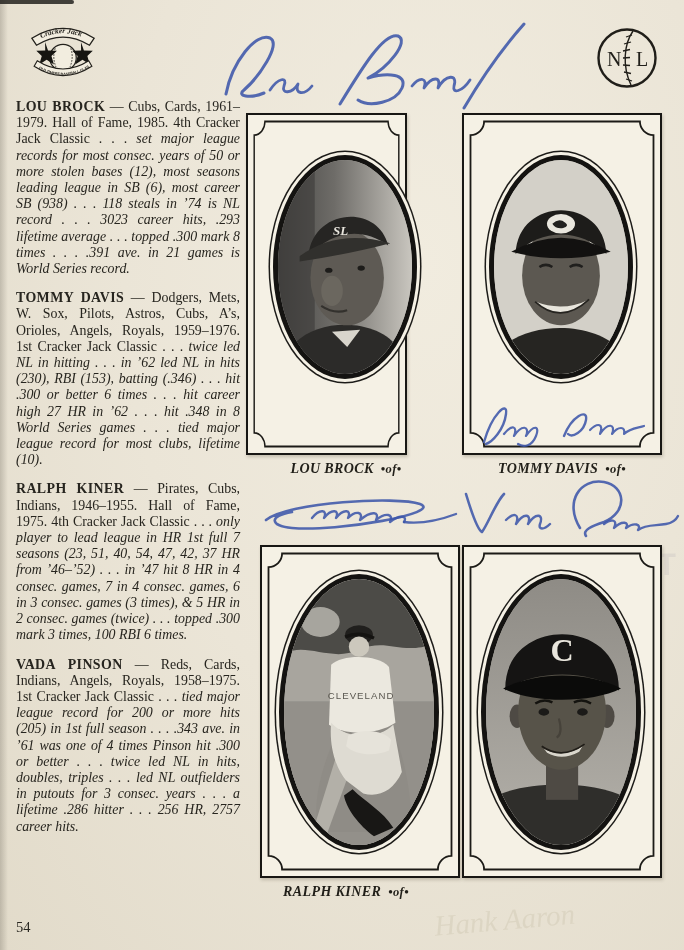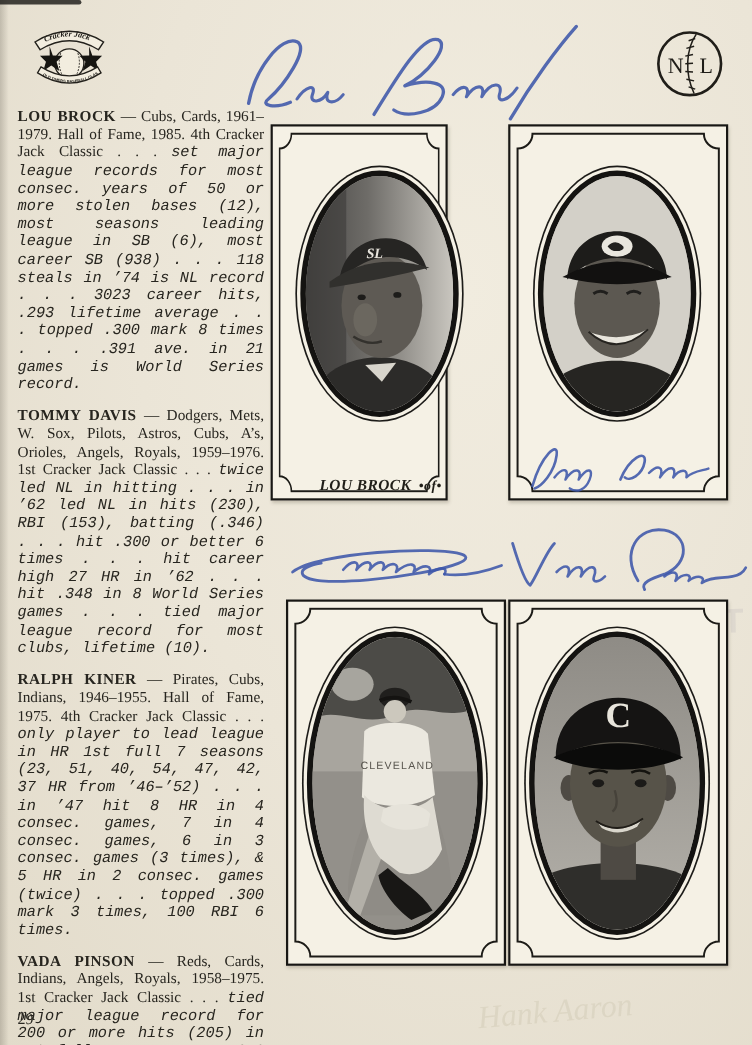--- a/index.html
+++ b/index.html
@@ -15,21 +15,21 @@
   .edge-shade{position:absolute;left:0;top:0;width:8px;height:950px;
     background:linear-gradient(90deg, rgba(60,55,45,.22), rgba(60,55,45,0));}
   .scan-mark{position:absolute;left:0;top:0;width:74px;height:4px;background:#23221e;opacity:.85;border-radius:0 2px 2px 0;}
 
   .cj-logo{position:absolute;left:24px;top:16px;width:78px;height:74px;}
   .nl-logo{position:absolute;left:595px;top:26px;width:64px;height:64px;}
 
   .bio-col{position:absolute;left:16px;top:99px;width:224px;}
   .bio{font-size:13.9px;line-height:16.2px;text-align:justify;margin:0 0 13px 0;color:#27251f;}
   .bio-name{font-weight:bold;letter-spacing:.4px;}
-  .bio-stats{font-style:italic;font-family:Liberation Mono, monospace;}
+  .bio-stats{font-style:italic;}
 
   .card{position:absolute;background:#f5f1e5;border:2.5px solid #181714;box-sizing:border-box;
         box-shadow:1px 2px 3px rgba(80,70,50,.25);}
   .frame-svg{position:absolute;left:5px;top:5px;right:5px;bottom:5px;width:calc(100% - 10px);height:calc(100% - 10px);}
   .oval{position:absolute;border-radius:50%;border:5px solid #141311;overflow:hidden;background:#b9b6ae;
         box-shadow:0 0 0 3px #f5f1e5, 0 0 0 4.5px #1c1b18;}
   .oval-sm{width:134px;height:214px;left:25px;top:40px;}
   .oval-lg{width:150px;height:266px;left:17px;top:27px;}
   .oval svg{display:block;width:100%;height:100%;}
 
@@ -154,22 +154,25 @@
     </div>
   </div>
 
   <svg class="sig" style="left:468px;top:390px;width:190px;height:62px;" viewBox="0 0 190 62" aria-label="Tommy Davis">
     <path stroke-width="2.4" d="M16,52 C24,24 40,10 38,24 C36,40 24,52 18,54"></path>
     <path stroke-width="2.2" d="M36,44 C44,34 50,36 46,46 C54,34 62,36 58,46 C66,34 72,36 68,46 C64,56 56,58 50,54"></path>
     <path stroke-width="2.4" d="M96,46 C104,26 120,18 118,30 C116,42 104,48 100,44"></path>
     <path stroke-width="2.2" d="M122,40 C130,32 136,34 132,44 C140,32 148,34 144,44 C150,36 158,36 156,44 C162,38 170,38 176,36"></path>
   </svg>
 
-  <div class="caption" style="left:246px;top:434px;">
+  <div class="caption" style="left:246px;top:461px;">
     <span>LOU BROCK</span><span class="pos">•of•</span>
+  </div>
+  <div class="caption" style="left:462px;top:461px;">
+    <span>TOMMY DAVIS</span><span class="pos">•of•</span>
   </div>
 
   <svg class="sig" style="left:248px;top:486px;width:215px;height:55px;" viewBox="0 0 215 55" aria-label="Ralph Kiner">
     <path stroke-width="2.6" d="M18,34 C40,16 150,10 172,18 C196,27 90,46 44,42 C22,40 20,30 44,26"></path>
     <path stroke-width="2.4" d="M64,32 C72,22 80,24 76,32 C84,22 92,24 88,32 C96,22 104,24 100,32 C108,24 116,26 112,34 C124,24 132,26 128,34 C138,26 146,28 142,36 C152,28 160,30 156,36"></path>
     <path stroke-width="2.4" d="M156,36 C172,38 192,34 208,28"></path>
   </svg>
 
   <svg class="sig" style="left:452px;top:476px;width:228px;height:72px;" viewBox="0 0 228 72" aria-label="Vada Pinson">
     <path stroke-width="2.6" d="M14,18 C20,38 26,54 30,56 C36,48 44,26 52,18"></path>
@@ -229,18 +232,21 @@
         <ellipse cx="90" cy="128" rx="5" ry="3.4" fill="#1b1a18"></ellipse>
         <path d="M46,120 q8,-5 16,-1" stroke="#14130f" stroke-width="2.2" fill="none"></path>
         <path d="M82,119 q8,-4 16,1" stroke="#14130f" stroke-width="2.2" fill="none"></path>
         <path d="M68,134 q4,14 -2,18" stroke="#46423a" stroke-width="2" fill="none"></path>
         <path d="M54,162 Q71,172 90,160 L87,165 Q71,174 57,166 Z" fill="#d9d6cc"></path>
         <path d="M52,160 Q71,173 92,158" stroke="#201d18" stroke-width="1.6" fill="none"></path>
       </svg>
     </div>
   </div>
 
+  <div class="caption" style="left:246px;top:884px;">
+    <span>RALPH KINER</span><span class="pos">•of•</span>
+  </div>
 
   <div class="ghost-sig">Hank Aaron</div>
 
-  <div class="pageno">29</div>
+  <div class="pageno">54</div>
 
 </div>
 
 </body></html>

